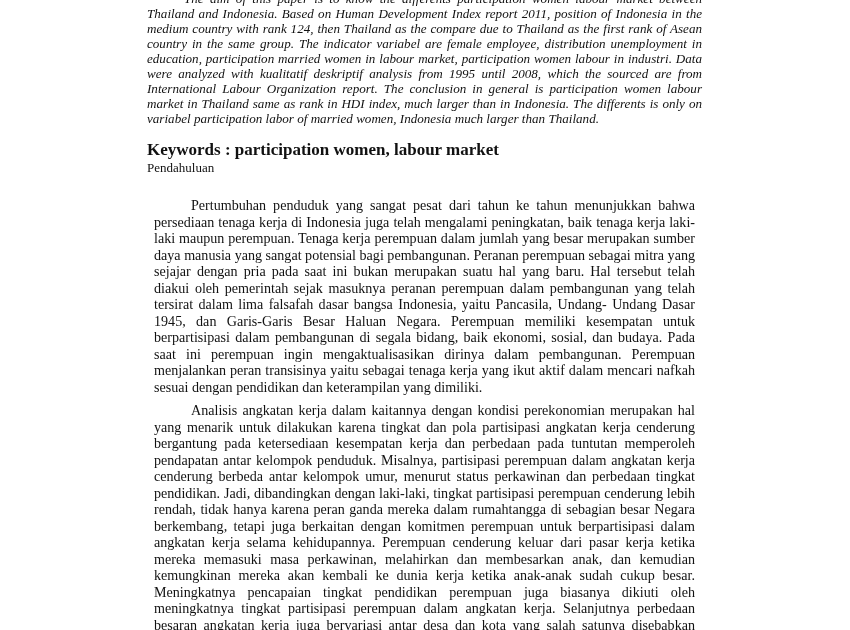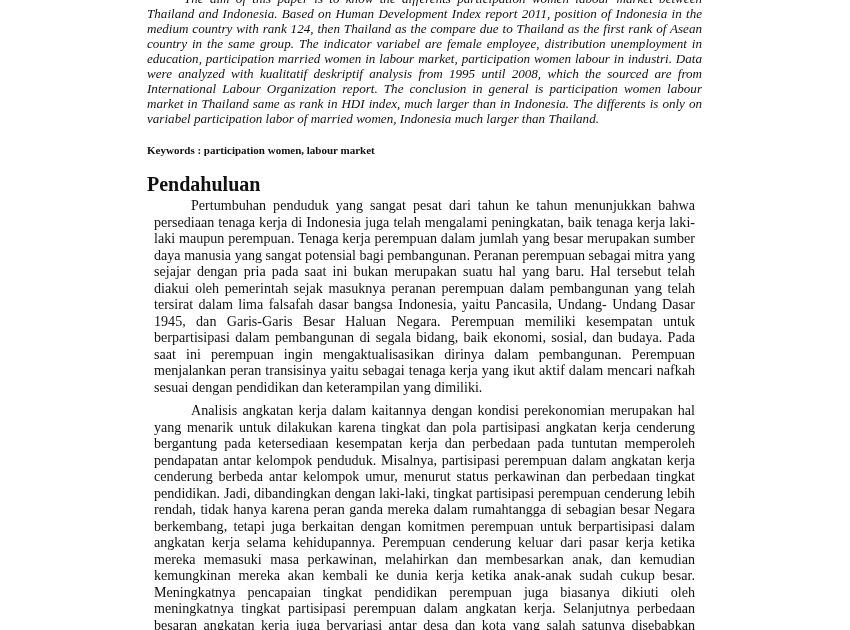--- a/index.html
+++ b/index.html
@@ -31,27 +31,27 @@
     text-align: justify;
     text-align-last: left;
   }
   .abstract .indent {
     display: inline-block;
     width: 37px;
   }
   .keywords {
     top: 142px;
     font-weight: bold;
-    font-size: 11px;
+    font-size: 17px;
     line-height: 16px;
   }
   .section-heading {
-    top: 175px;
-    font-weight: bold;
-    font-size: 20px;
+    top: 159px;
+    font-weight: normal;
+    font-size: 13px;
     line-height: 18px;
   }
   .body-text {
     top: 190px;
     font-size: 14.1px;
     line-height: 16.5px;
   }
   .para {
     margin: 7px;
     text-align: justify;

